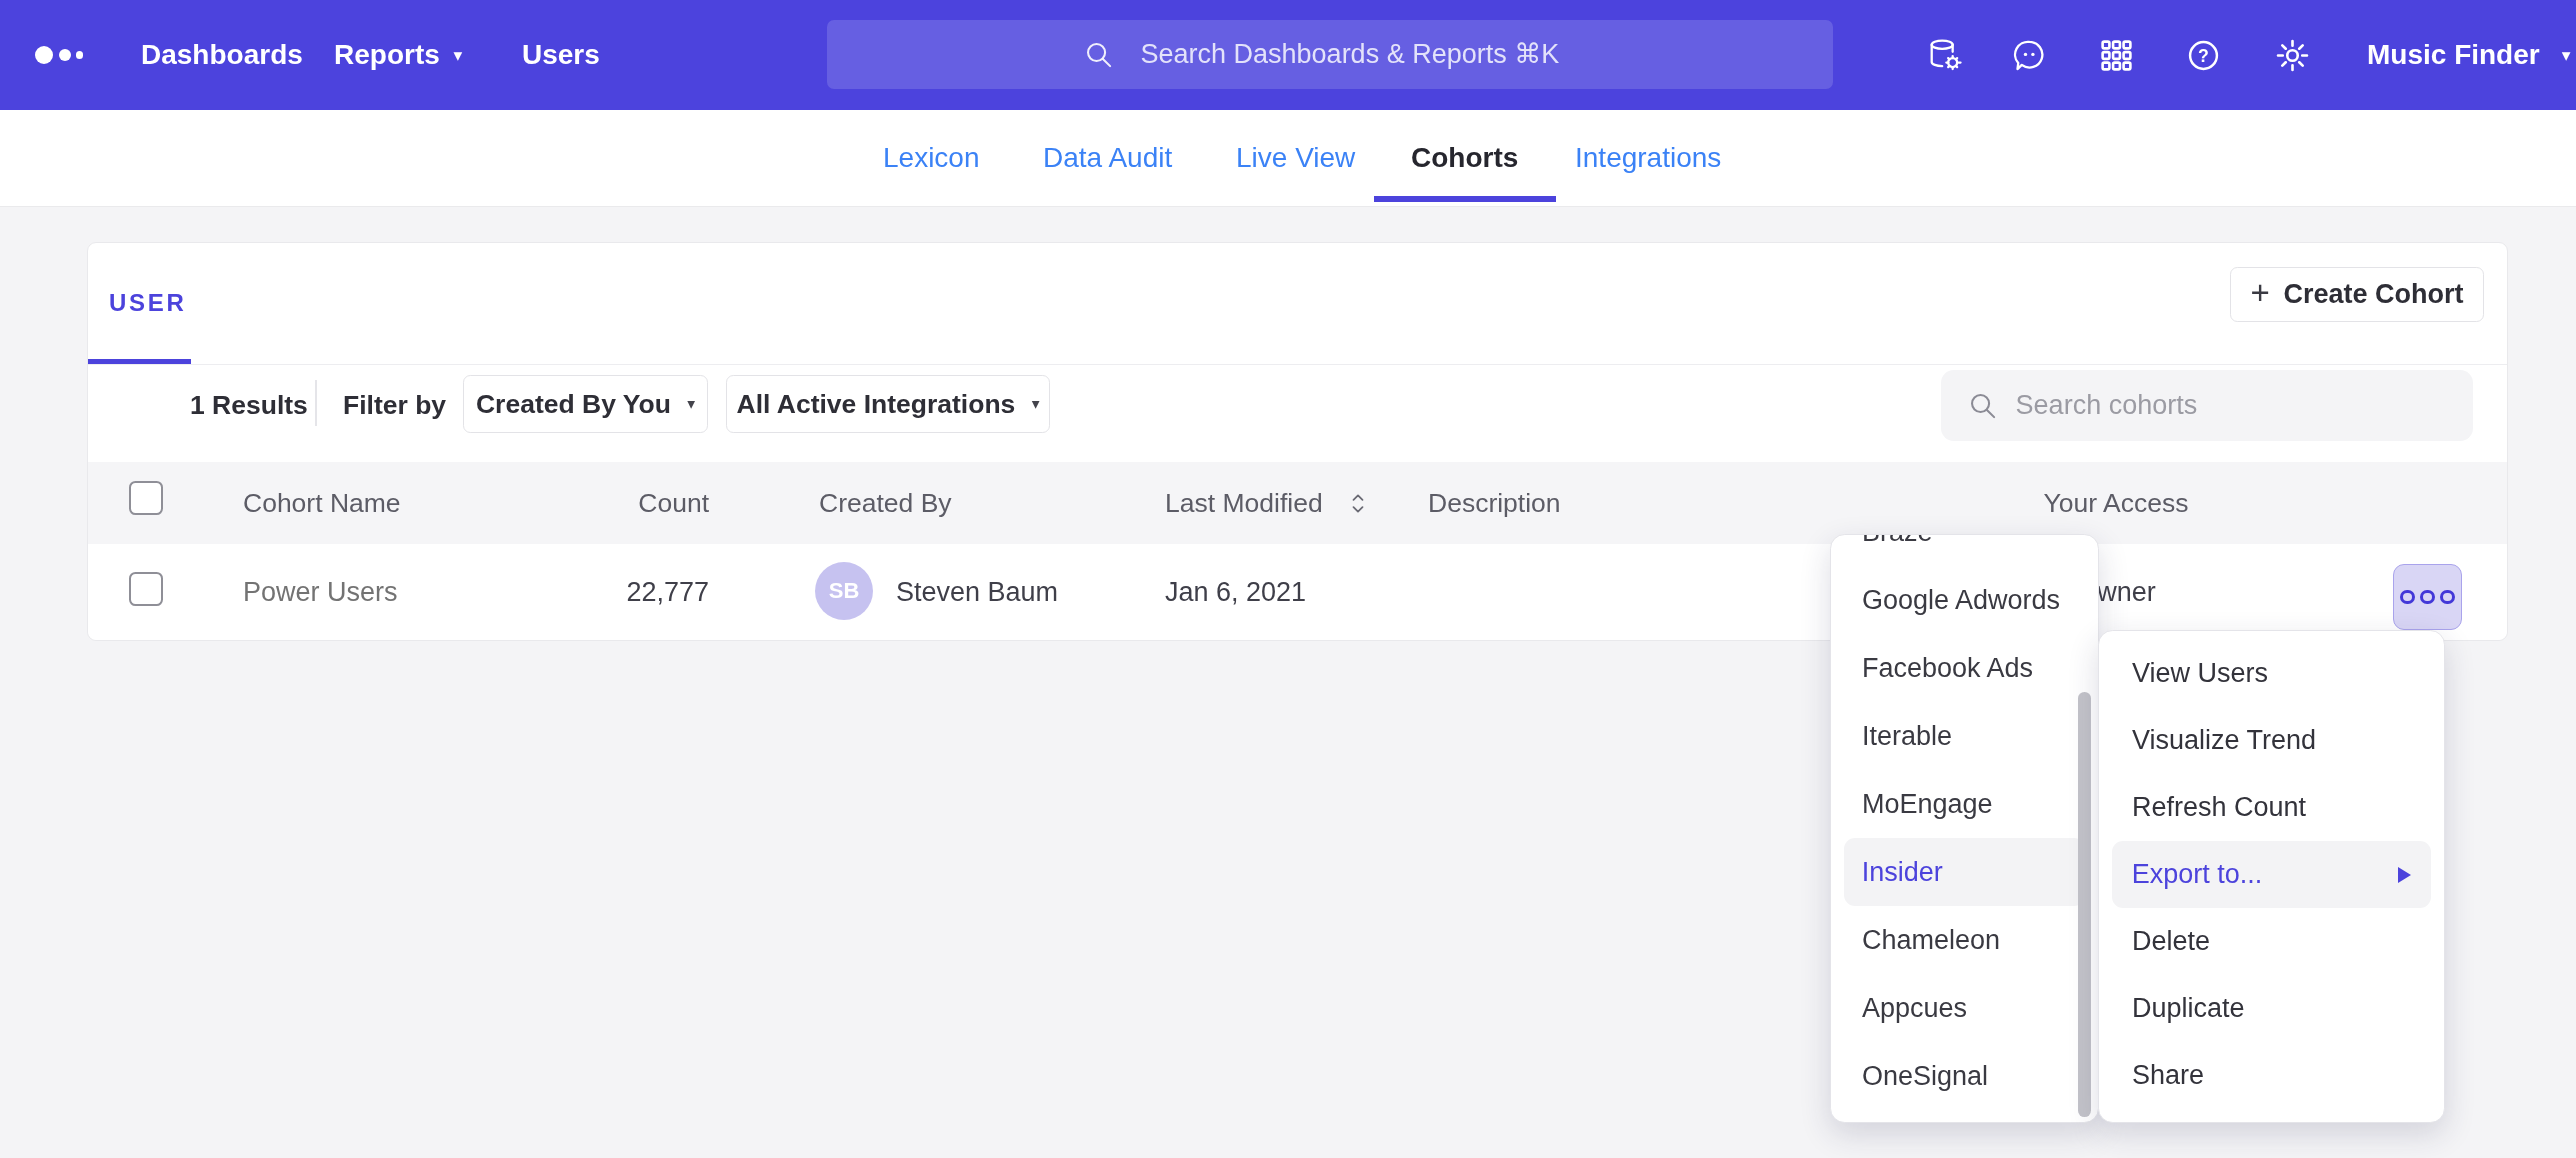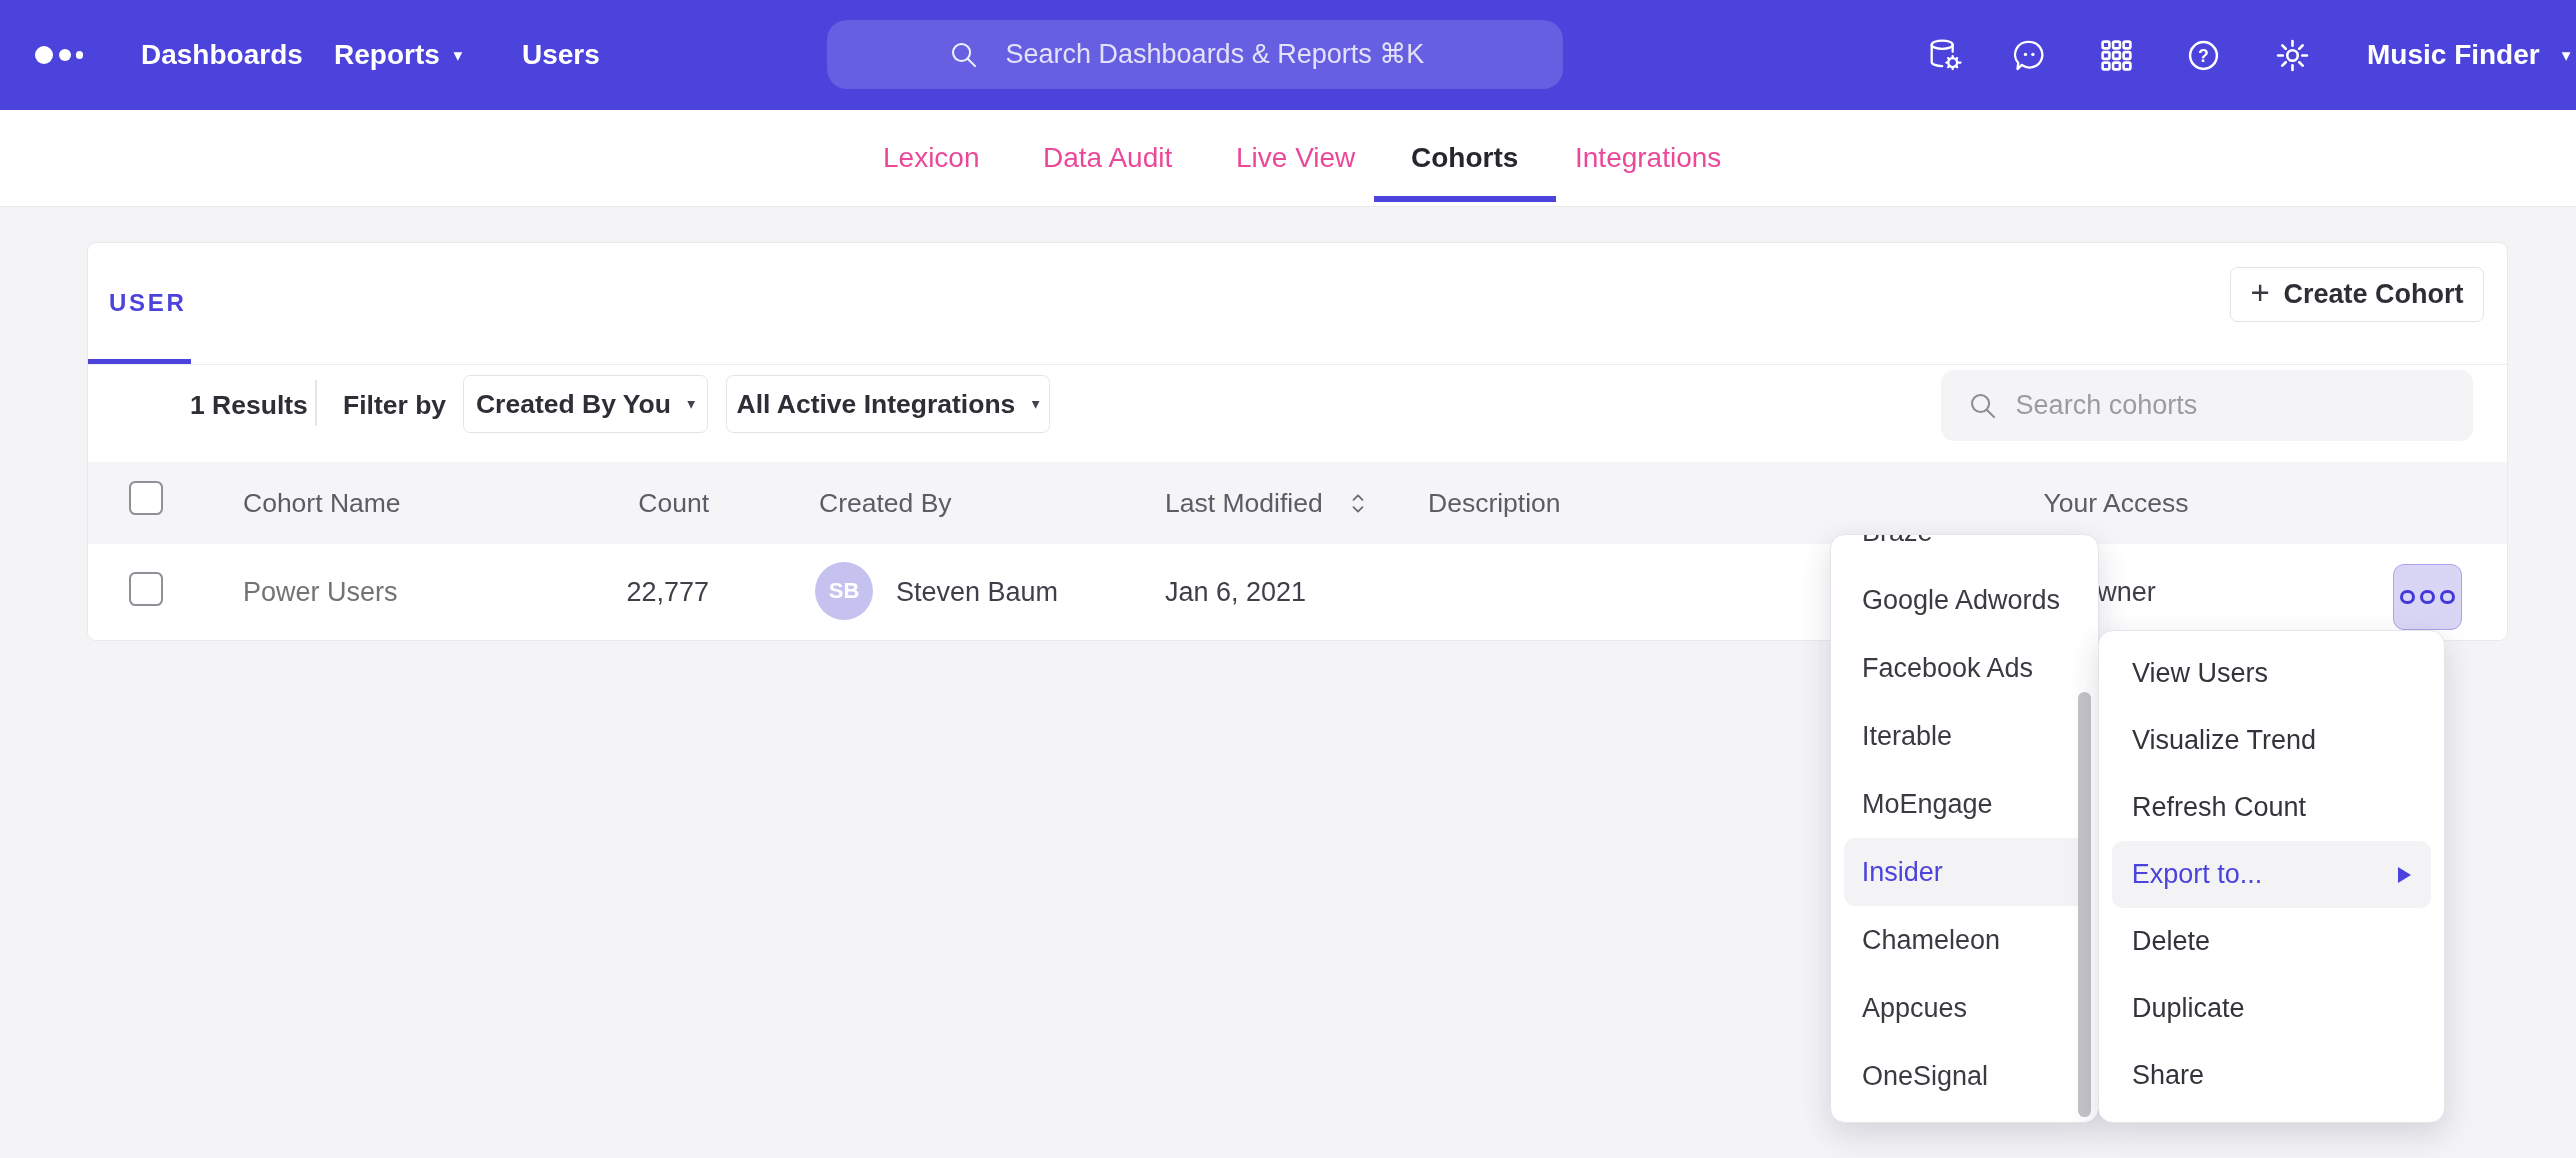--- a/index.html
+++ b/index.html
@@ -11,33 +11,33 @@
   .logo { position: absolute; left: 35px; top: 0; height: 110px; display: flex; align-items: center; gap: 5.5px; }
   .logo i { display: block; border-radius: 50%; background: #fff; }
   .logo .d1 { width: 18px; height: 18px; }
   .logo .d2 { width: 12px; height: 12px; }
   .logo .d3 { width: 7.3px; height: 7.3px; }
   .nav-item { position: absolute; top: 0; height: 110px; display: flex; align-items: center; color: #fff; font-size: 28px; font-weight: 600; cursor: pointer; }
   .nav-item.n1 { left: 141px; }
   .nav-item.n2 { left: 334px; }
   .nav-item.n3 { left: 522px; }
   .caret-white { font-size: 17.4px; margin-left: 13.7px; color: #fff; }
-  .nav-search { position: absolute; left: 827px; top: 20px; width: 736px; height: 69px; background: rgba(255,255,255,0.15); border-radius: 20px; display: flex; align-items: center; justify-content: center; gap: 27px; color: rgba(255,255,255,0.88); cursor: text; }
+  .nav-search { position: absolute; left: 827px; top: 20px; width: 1006px; height: 69px; background: rgba(255,255,255,0.15); border-radius: 7px; display: flex; align-items: center; justify-content: center; gap: 27px; color: rgba(255,255,255,0.88); cursor: text; }
   .nav-search svg { width: 31px; height: 31px; flex: 0 0 auto; }
   .nav-search input { width: 437px; background: transparent; border: none; outline: none; font-family: inherit; font-size: 27px; color: #fff; padding: 0; }
   .nav-search input::placeholder { color: rgba(255,255,255,0.82); opacity: 1; }
   .nav-icon { position: absolute; top: 37px; width: 37px; height: 37px; cursor: pointer; }
   .nav-icon svg { width: 37px; height: 37px; display: block; }
   .ni1 { left: 1926px; } .ni2 { left: 2011px; } .ni3 { left: 2098px; } .ni4 { left: 2185px; } .ni5 { left: 2274px; }
   .project { position: absolute; left: 2367px; top: 0; height: 110px; display: flex; align-items: center; color: #fff; font-size: 28px; font-weight: 700; cursor: pointer; }
   .project .caret-white { margin-left: 22px; }
 
   
   .tabsbar { position: absolute; left: 0; top: 110px; width: 2576px; height: 97px; background: #fff; border-bottom: 0.9px solid #eaeaec; }
-  .tab { position: absolute; top: 0; height: 96px; display: flex; align-items: center; font-size: 28px; color: #ec4899; cursor: pointer; }
+  .tab { position: absolute; top: 0; height: 96px; display: flex; align-items: center; font-size: 28px; color: #3b82f6; cursor: pointer; }
   .t1 { left: 883px; } .t2 { left: 1043px; } .t3 { left: 1236px; } .t4 { left: 1411px; } .t5 { left: 1575px; }
   .tab.active { color: #26262e; font-weight: 600; }
   .tab .underline { display: none; }
   .tab.active .underline { display: block; position: absolute; left: -37px; right: -38px; bottom: 3.7px; height: 6.4px; background: #4c43dc; }
 
   
   .card { position: absolute; left: 87px; top: 242px; width: 2421px; height: 399px; background: #fff; border: 0.9px solid #e9e9ec; border-radius: 9px; }
   .user-label { position: absolute; left: 21px; top: 46px; font-size: 24px; font-weight: 700; letter-spacing: 2.7px; color: #4c43dc; cursor: pointer; }
   .user-underline { position: absolute; left: 0; top: 116px; width: 103px; height: 5.5px; background: #4c43dc; }
   .card-divider { position: absolute; left: 0; top: 121px; width: 100%; height: 0.9px; background: #ededf0; }

